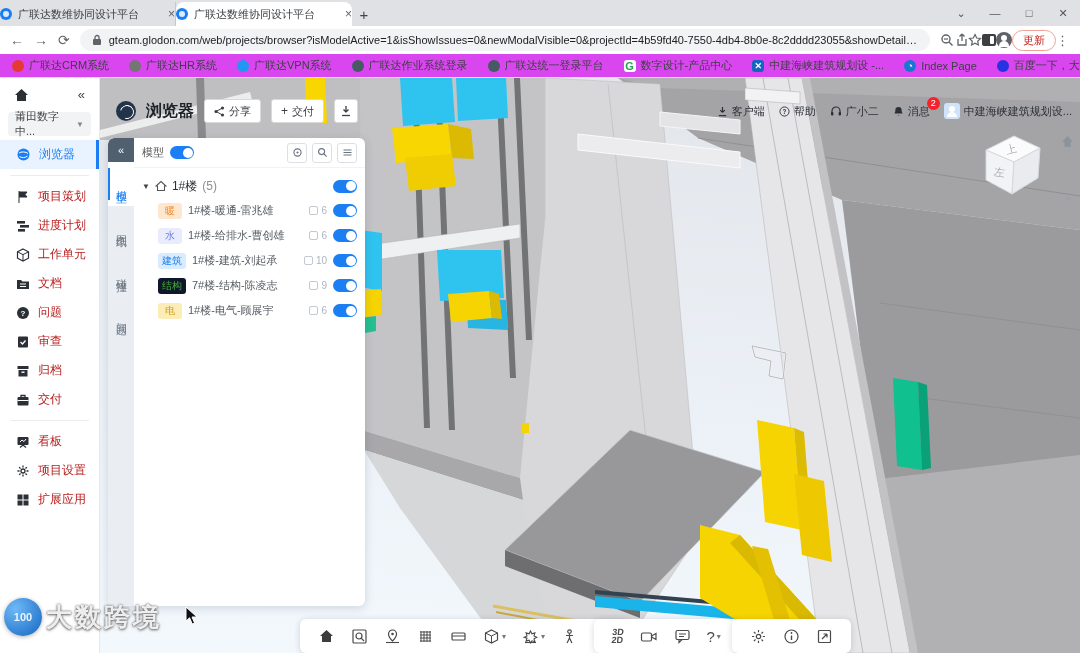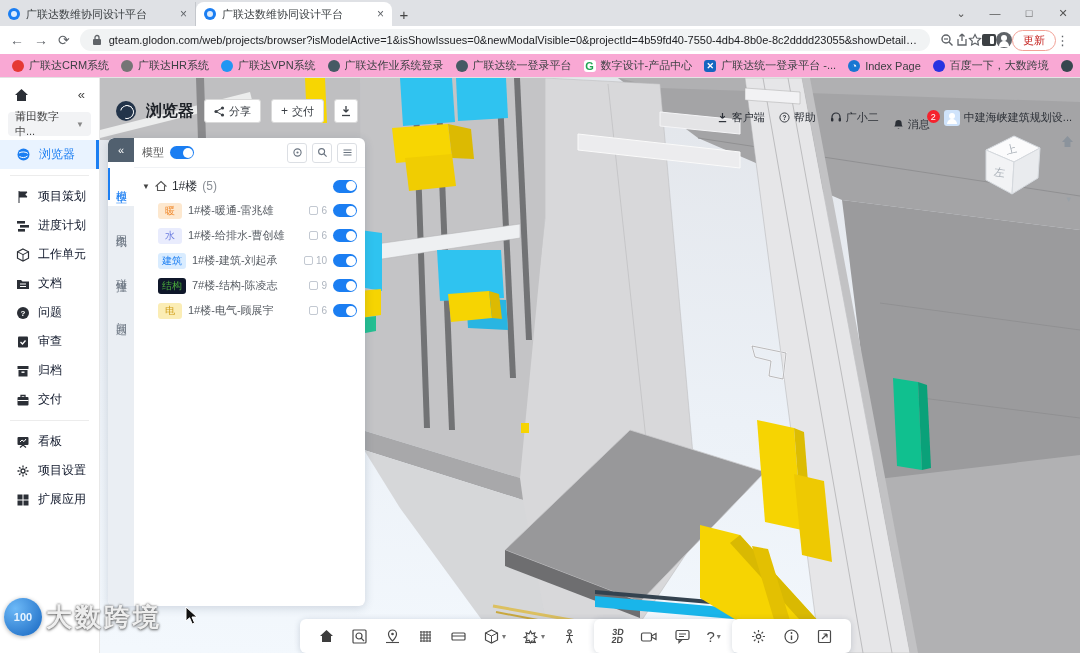--- a/index.html
+++ b/index.html
@@ -1,21 +1,21 @@
 <!DOCTYPE html>
 <html><head>
 <meta charset="utf-8">
 <style>
   * { margin:0; padding:0; box-sizing:border-box; }
   html,body { width:1080px; height:653px; overflow:hidden; font-family:"Liberation Sans",sans-serif; background:#fff; }
   .root { position:relative; width:1080px; height:653px; }
 
   
   .tabstrip { position:relative; height:26px; background:#dfe1e5; display:flex; align-items:flex-end; }
-  .tab { display:flex; align-items:center; gap:6px; width:196px; height:24px; padding:0 8px; font-size:11px; color:#3c4043; }
+  .tab { display:flex; align-items:center; gap:6px; width:176px; height:24px; padding:0 0; font-size:11px; color:#3c4043; }
   .tab.inactive { border-right:1px solid #c4c7cc; }
   .tab.active { background:#fff; border-radius:8px 8px 0 0; }
   .tab .fav { width:12px; height:12px; border-radius:50%; background:#1b7ef2; flex:0 0 auto; position:relative; }
   .tab .fav::after { content:''; position:absolute; left:3px; top:3px; width:6px; height:6px; border-radius:50%; background:#fff; opacity:.85; }
   .tab .ttl { flex:1; overflow:hidden; white-space:nowrap; text-overflow:ellipsis; }
   .tab .x { color:#5f6368; font-size:12px; cursor:default; }
   .newtab { width:24px; height:24px; display:flex; align-items:center; justify-content:center; color:#444; font-size:15px; }
   .wincontrols { position:absolute; right:0; top:0; height:26px; display:flex; align-items:center; gap:0; }
   .wincontrols span { width:34px; text-align:center; font-size:11px; color:#555; }
 
@@ -25,54 +25,54 @@
   .urltext { font-size:11px; color:#202124; white-space:nowrap; overflow:hidden; text-overflow:ellipsis; }
   .addr-right { display:flex; align-items:center; }
   .sidepanel-ic { width:14px; height:12px; background:#3c4043; border-radius:2px; position:relative; }
   .sidepanel-ic::after { content:''; position:absolute; right:2px; top:2px; bottom:2px; width:4px; background:#fff; border-radius:1px; }
   .avatar-ic { width:16px; height:16px; border-radius:50%; background:#5f6368; position:relative; }
   .avatar-ic::before { content:''; position:absolute; left:5px; top:3px; width:6px; height:6px; border-radius:50%; background:#fff; }
   .avatar-ic::after { content:''; position:absolute; left:3px; top:9px; width:10px; height:6px; border-radius:5px 5px 0 0; background:#fff; }
   .updatebtn { border:1px solid #f2a196; color:#c5221f; font-size:11px; border-radius:12px; padding:2px 10px; background:#fff; white-space:nowrap; }
   .kebab { color:#5f6368; font-size:13px; letter-spacing:1px; }
 
-  .bookmarks { height:24px; background:#f9a8d4; border-bottom:1px solid #e3e3e3; display:flex; align-items:center; gap:12px; padding:0 12px; font-size:11px; color:#3c4043; white-space:nowrap; overflow:hidden; }
+  .bookmarks { height:24px; background:#d946ef; border-bottom:1px solid #e3e3e3; display:flex; align-items:center; gap:20px; padding:0 12px; font-size:11px; color:#3c4043; white-space:nowrap; overflow:hidden; }
   .bm { display:flex; align-items:center; gap:5px; }
   .bmic { width:12px; height:12px; border-radius:3px; flex:0 0 auto; display:flex; align-items:center; justify-content:center; font-size:9px; font-weight:bold; color:#fff; }
 
   
   .app { position:relative; width:1080px; height:575px; background:#f2f5f9; }
 
   .sidebar { position:absolute; left:0; top:0; width:100px; height:575px; background:#fff; border-right:1px solid #e8e8e8; z-index:30; }
   .sb-top { display:flex; align-items:center; justify-content:space-between; padding:9px 14px 6px 14px; }
   .sb-collapse { color:#444; font-size:13px; }
   .proj-select { margin:4px 8px; height:24px; background:#f2f3f5; border-radius:4px; display:flex; align-items:center; justify-content:space-between; padding:0 7px; font-size:11px; color:#444; }
   .proj-select .caret { color:#888; font-size:8px; }
-  .sb-item { display:flex; align-items:center; gap:8px; height:29px; padding:0 0 0 16px; font-size:12px; color:#0f172a; position:relative; }
+  .sb-item { display:flex; align-items:center; gap:8px; height:29px; padding:0 0 0 16px; font-size:12px; color:#b91c1c; position:relative; }
   .sb-item svg { flex:0 0 auto; }
   .sb-item.active { background:#e9f3ff; color:#1b7ef2; }
   .sb-item.active::after { content:''; position:absolute; right:0; top:0; bottom:0; width:3px; background:#1b7ef2; }
   .sb-div { height:1px; background:#ececec; margin:6px 10px; }
 
   
   .viewport { position:absolute; left:100px; top:0; width:980px; height:575px; overflow:hidden; }
   .scene { position:absolute; left:0; top:0; }
 
   
   .page-header { position:absolute; left:16px; top:21px; display:flex; align-items:center; gap:10px; z-index:20; }
   .ph-icon { width:20px; height:20px; border-radius:50%; background:#23344a; position:relative; }
   .ph-icon::after { content:''; position:absolute; left:4px; top:4px; width:12px; height:12px; border-radius:50%; border:1.5px solid #fff; border-left-color:transparent; transform:rotate(-30deg); }
   .ph-title { font-size:16px; font-weight:bold; color:#1f2329; }
   .ph-btn { display:flex; align-items:center; gap:4px; height:24px; padding:0 9px; background:#fff; border:1px solid #d9d9d9; border-radius:3px; font-size:11px; color:#3a3f45; }
   .ph-btn .plus { font-size:12px; }
 
   
   .top-right { position:absolute; right:8px; top:25px; display:flex; align-items:center; gap:14px; z-index:20; font-size:11px; color:#2b2f36; }
   .tr-item { display:flex; align-items:center; gap:4px; }
-  .msg-wrap { position:relative;margin-top:14px; }
+  .msg-wrap { position:relative; }
   .msg-badge { position:absolute; top:-7px; right:-10px; min-width:13px; height:13px; border-radius:7px; background:#f5222d; color:#fff; font-size:9px; display:flex; align-items:center; justify-content:center; padding:0 3px; }
   .org-avatar { width:16px; height:16px; border-radius:3px; background:#cfe3fb; position:relative; }
   .org-avatar::before { content:''; position:absolute; left:5px; top:3px; width:6px; height:6px; border-radius:50%; background:#fff; }
   .org-avatar::after { content:''; position:absolute; left:3px; top:9px; width:10px; height:5px; border-radius:5px 5px 0 0; background:#fff; }
 
   
   .panel { position:absolute; left:8px; top:60px; width:257px; height:468px; background:#fff; border-radius:6px; box-shadow:0 2px 10px rgba(40,60,90,.18); display:flex; z-index:25; overflow:hidden; }
   .panel-strip { width:26px; background:#eaeef3; display:flex; flex-direction:column; }
   .strip-collapse { width:26px; height:24px; background:#51606f; color:#fff; font-size:11px; display:flex; align-items:center; justify-content:center; border-radius:6px 0 0 0; }
   .vtab { width:26px; min-height:44px; display:flex; align-items:center; justify-content:center; writing-mode:vertical-rl; text-orientation:upright; font-size:11px; color:#6a7480; letter-spacing:2px; position:relative; }
@@ -198,21 +198,21 @@
     <span class="bm">
         <span class="bmic" style="background:#455a64;border-radius:50%"></span>
         <span>广联达统一登录平台</span>
       </span>
     <span class="bm">
         <span class="bmic" style="background:#fff;color:#21a453;font-size:11px">G</span>
         <span>数字设计-产品中心</span>
       </span>
     <span class="bm">
         <span class="bmic" style="background:#1565c0">✕</span>
-        <span>广联达统一登录平台 -...</span>
+        <span>中建海峡建筑规划设 -...</span>
       </span>
     <span class="bm">
         <span class="bmic" style="background:#1976d2;border-radius:50%">◔</span>
         <span>Index Page</span>
       </span>
     <span class="bm">
         <span class="bmic" style="background:#2932e1;border-radius:50%"></span>
         <span>百度一下，大数跨境</span>
       </span>
     <span class="bm">

